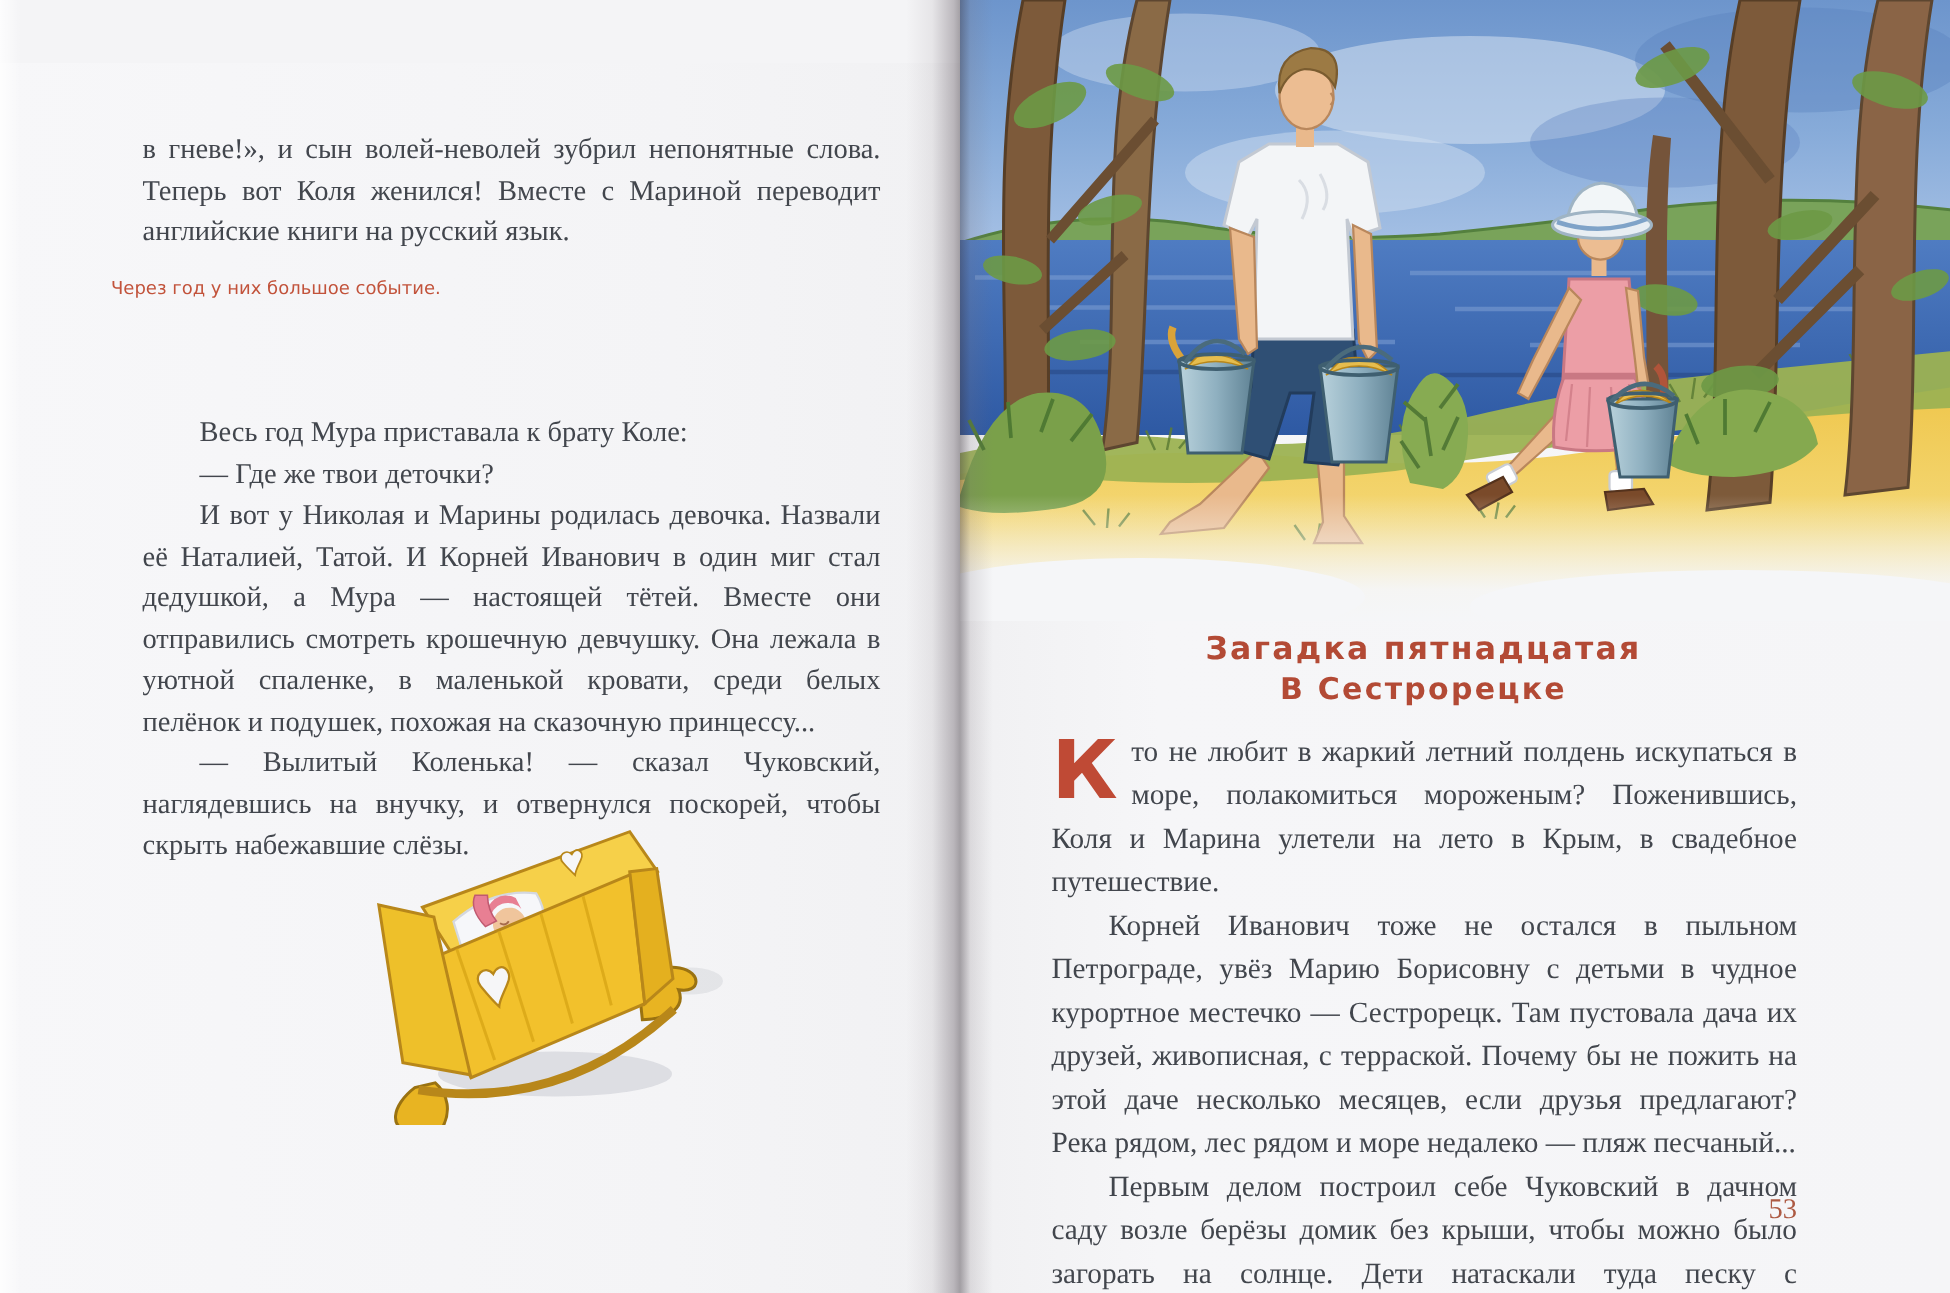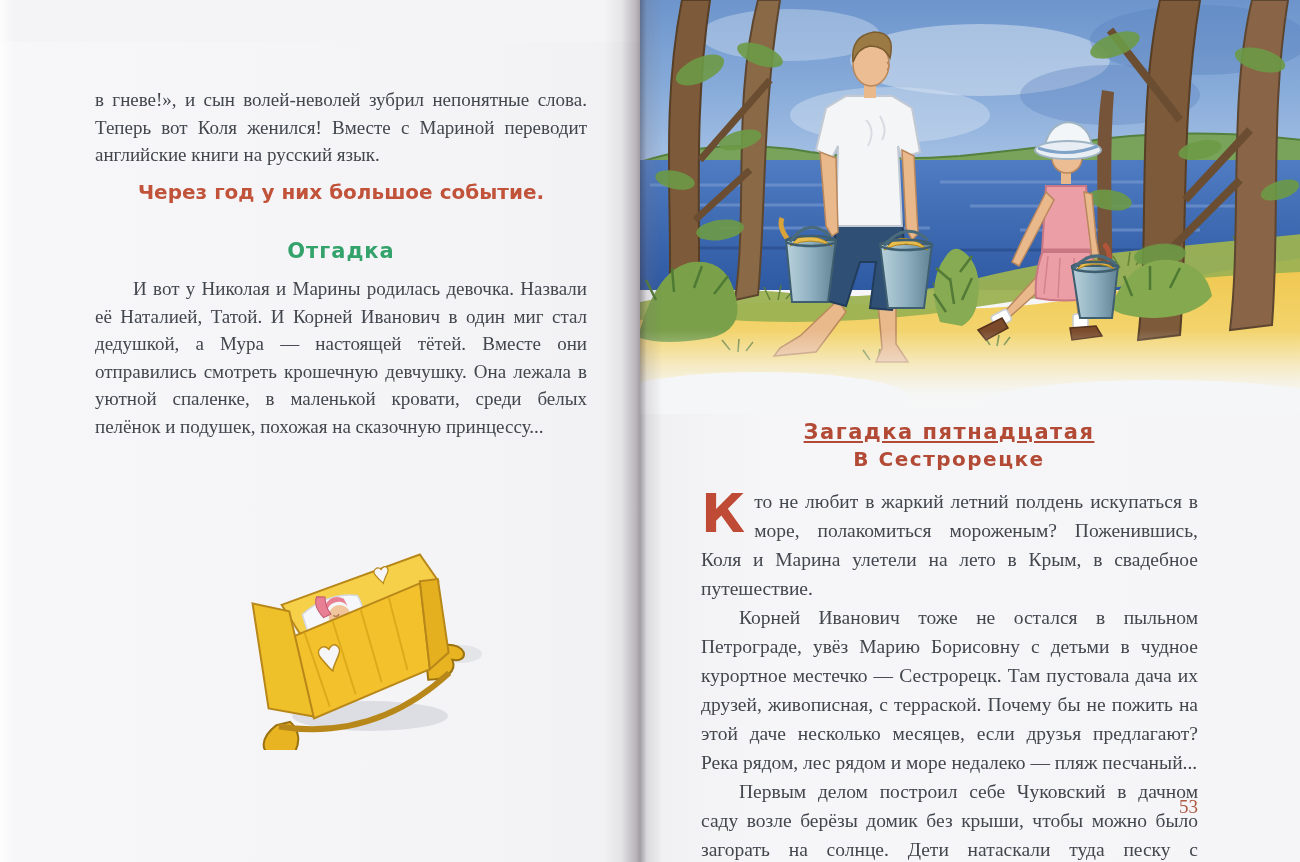--- a/index.html
+++ b/index.html
@@ -24,41 +24,41 @@
   .edge-left{position:absolute;left:0;top:0;width:14px;height:862px;z-index:41;
     background:linear-gradient(90deg,rgba(255,255,255,0.8),rgba(255,255,255,0));}
 
   
   .body-text{
     color:#42464d;text-align:justify;
     font-size:19px;line-height:27.5px;
   }
   .lp-para1{position:absolute;left:95px;top:44px;width:492px;}
   .teaser{
-    position:absolute;left:74px;top:136px;width:534px;text-align:center;
-    font-family:"DejaVu Sans", sans-serif;font-weight:700;
-    color:#c2533b;font-size:20px;line-height:28px;
+    position:absolute;left:74px;top:136px;width:534px;
+    font-family:"DejaVu Sans", sans-serif;font-weight:400;
+    color:#c2533b;font-size:12px;line-height:28px;
   }
   .section-heading{
     position:absolute;left:74px;top:197px;width:534px;text-align:center;
     font-family:"DejaVu Sans", sans-serif;font-weight:700;
     color:#33a36b;font-size:21px;letter-spacing:1px;
   }
   .lp-body{position:absolute;left:95px;top:233px;width:492px;}
   .lp-body p, .rp-body p{margin:0;}
   .indent{text-indent:38px;}
 
   .cradle-wrap{position:absolute;left:222px;top:496px;width:268px;height:212px;}
 
   .rp-illu{position:absolute;left:640px;top:0;width:662px;height:414px;z-index:1;}
   .rp-head{
     position:absolute;left:700px;top:420px;width:498px;text-align:center;z-index:5;
     font-family:"DejaVu Sans", sans-serif;font-weight:700;color:#b34a35;
   }
-  .chapter-label{font-size:21px;letter-spacing:1.5px;text-decoration:underline;}
+  .chapter-label{font-size:21px;letter-spacing:1.5px;}
   .chapter-title{font-size:20px;letter-spacing:1.5px;margin-top:3px;}
   .rp-body{
     position:absolute;left:701px;top:487px;width:497px;
     font-size:19.5px;line-height:29px;z-index:5;
   }
   .dropcap{
     float:left;
     font-family:"DejaVu Sans", sans-serif;font-weight:700;
     color:#bf4a35;font-size:54px;line-height:47px;
     padding:3px 9px 0 0;
@@ -71,24 +71,26 @@
 </head>
 <body>
 
 <div class="page page-left">
   <div class="body-text lp-para1">в гневе!», и сын волей-неволей зубрил непонятные слова. Теперь вот Коля женился! Вместе с Мариной переводит английские книги на русский язык.</div>
 
   <div class="teaser">
     <div>Через год у них большое событие.</div>
   </div>
 
-  <div class="section-heading">Отгадка</div>
 
   <div class="body-text lp-body">
+    <p class="indent">Весь год Мура приставала к брату Коле:</p>
+    <p class="indent">—  Где же твои деточки?</p>
     <p class="indent">И вот у Николая и Марины родилась девочка. Назвали её Наталией, Татой. И Корней Иванович в один миг стал дедушкой, а Мура — настоящей тётей. Вместе они отправились смотреть крошечную девчушку. Она лежала в уютной спаленке, в маленькой кровати, среди белых пелёнок и подушек, похожая на сказочную принцессу...</p>
+    <p class="indent">—  Вылитый Коленька! — сказал Чуковский, наглядевшись на внучку, и отвернулся поскорей, чтобы скрыть набежавшие слёзы.</p>
   </div>
 
   <div class="cradle-wrap">
     <svg width="268" height="212" viewBox="0 0 268 212">
       <ellipse cx="148" cy="178" rx="78" ry="15" fill="#c6c8cf" opacity="0.5"></ellipse>
       <ellipse cx="238" cy="116" rx="22" ry="9" fill="#c6c8cf" opacity="0.35"></ellipse>
       <g transform="rotate(-13 130 105)">
 
         <path d="M38,168 C20,176 14,192 30,196 C18,204 34,212 46,202 C60,190 58,176 52,168 Z" fill="#e8b422" stroke="#9a7211" stroke-width="2"></path>
         <path d="M196,158 C214,162 226,156 224,144 C238,150 242,136 228,130 C214,124 202,132 198,142 Z" fill="#e8b422" stroke="#9a7211" stroke-width="2"></path>

